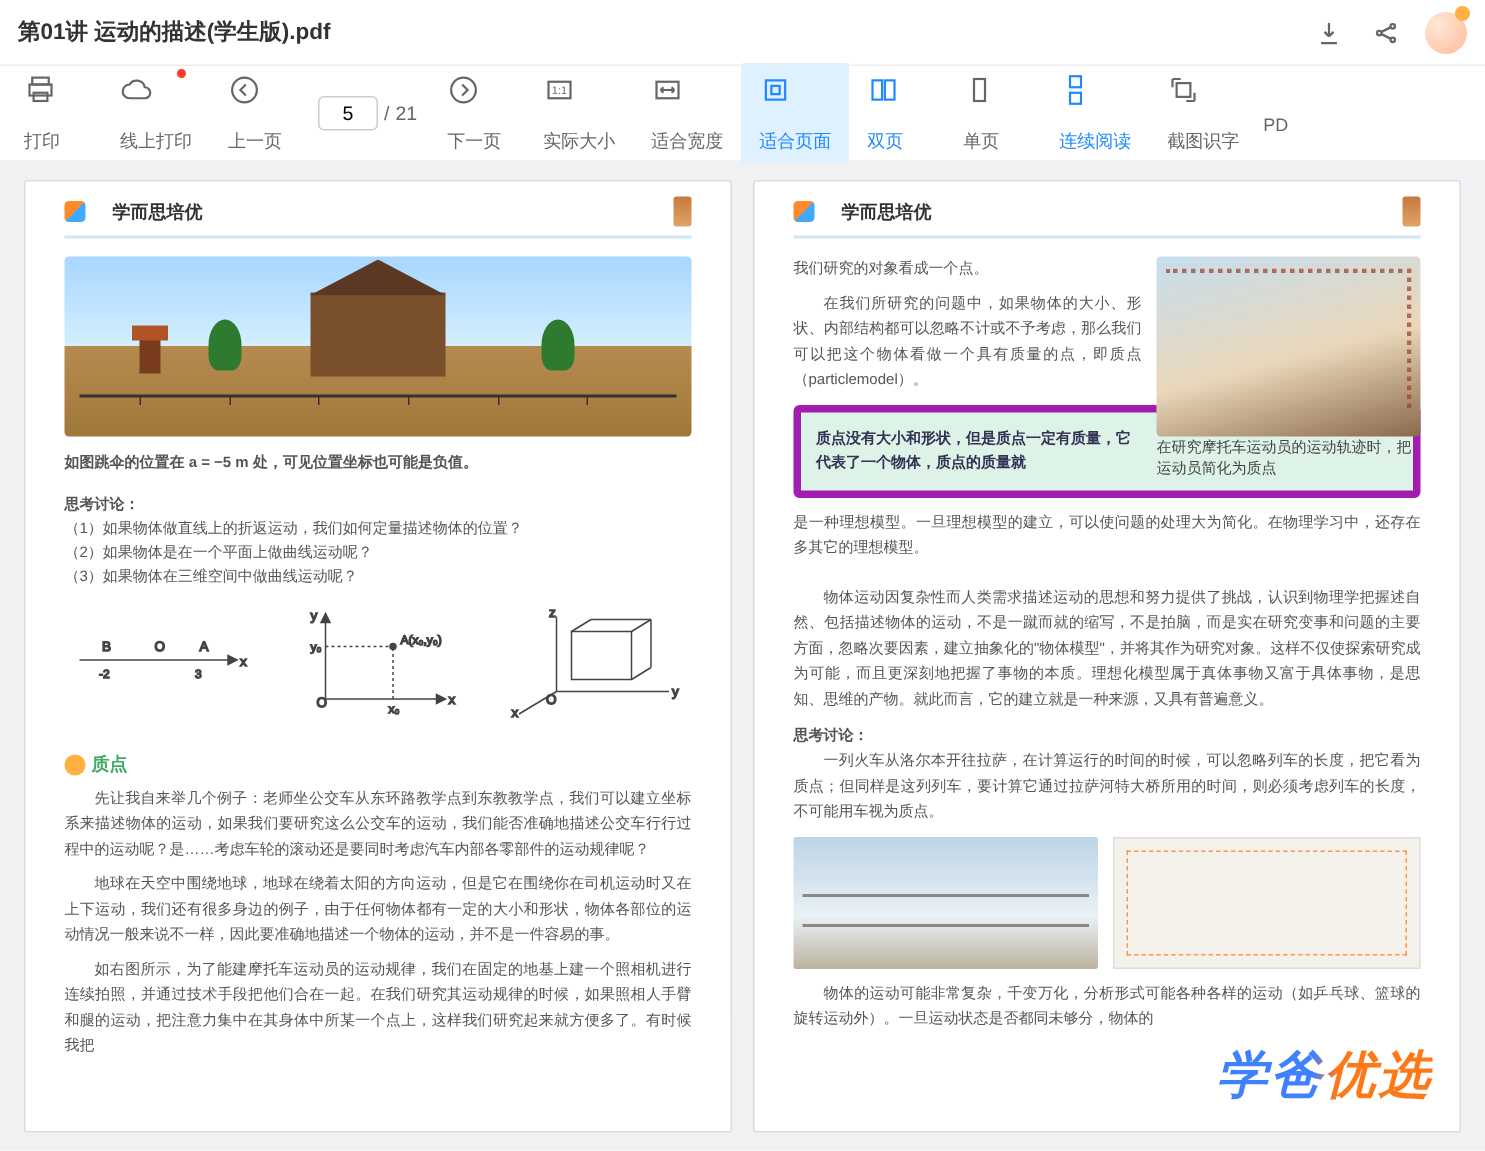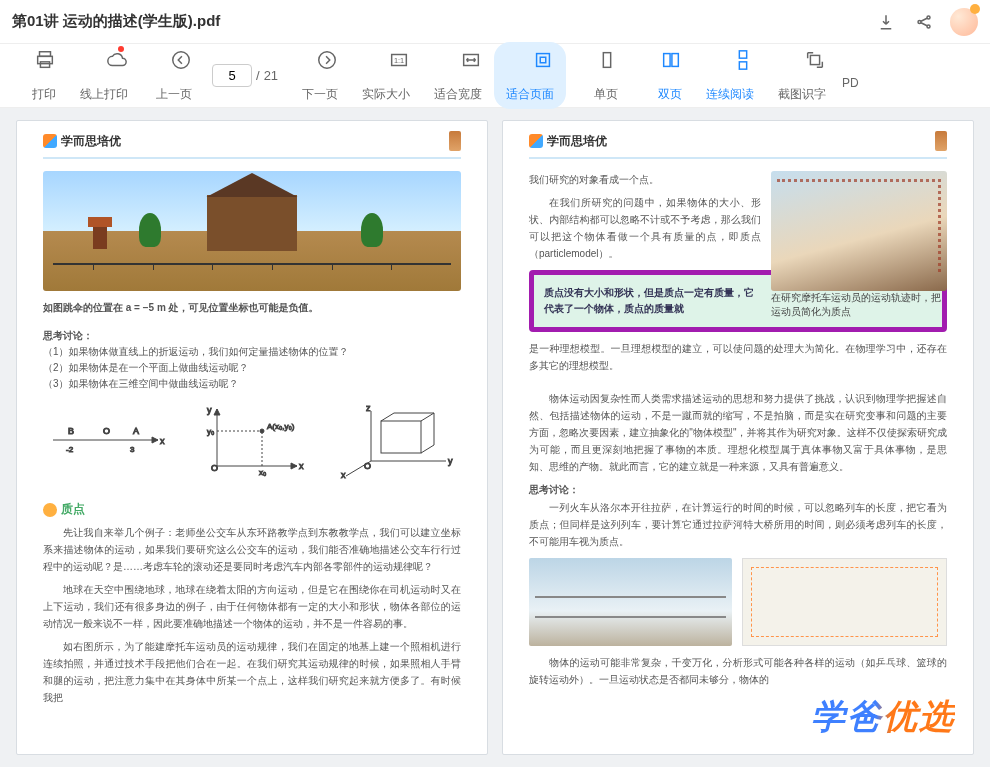--- a/index.html
+++ b/index.html
@@ -5,35 +5,35 @@
 * { margin: 0; padding: 0; box-sizing: border-box; }
 body { font-family: "Microsoft YaHei", sans-serif; background: #fff; width: 990px; height: 767px; overflow: hidden; }
 
 .titlebar { display: flex; align-items: center; padding: 8px 12px; height: 44px; border-bottom: 1px solid #eee; }
 .titlebar .title { font-size: 15px; font-weight: 700; color: #333; flex: 1; }
 .titlebar .ticon { width: 24px; height: 24px; display: flex; align-items: center; justify-content: center; margin-left: 14px; cursor: pointer; color: #666; }
 .avatar { width: 28px; height: 28px; border-radius: 50%; background: radial-gradient(circle at 30% 30%, #ffe9d6, #ffb999); margin-left: 14px; position: relative; }
 .avatar::after { content: ""; position: absolute; top: -4px; right: -2px; width: 10px; height: 10px; background: #ffb040; border-radius: 50%; }
 
 .toolbar { display: flex; align-items: center; height: 64px; border-bottom: 1px solid #eee; padding: 0 4px; }
-.tb-item { display: flex; flex-direction: column; align-items: flex-end; justify-content: center; padding: 6px 12px; cursor: pointer; position: relative; min-width: 64px; }
+.tb-item { display: flex; flex-direction: column; align-items: flex-start; justify-content: center; padding: 6px 12px; cursor: pointer; position: relative; min-width: 64px; }
 .tb-item .icn { height: 24px; display: flex; align-items: center; justify-content: center; color: #666; }
 .tb-item .lbl { font-size: 12px; color: #666; margin-top: 14px; white-space: nowrap; }
 .tb-item.blue .icn, .tb-item.blue .lbl { color: #1e88ff; }
-.tb-item.active { background: #dff0ff; border-radius: 16px; }
+.tb-item.active { background: #dff0ff; border-radius: 2px; }
 .tb-item.active .icn, .tb-item.active .lbl { color: #1e88ff; }
 .tb-item .dot { position: absolute; top: 4px; right: 16px; width: 6px; height: 6px; background: #ff3b30; border-radius: 50%; }
 .page-box { display: flex; align-items: center; gap: 4px; margin: 0 8px; }
 .page-box input { width: 40px; text-align: center; border: 1px solid #ccc; border-radius: 4px; font-size: 13px; padding: 3px 0; }
 .page-box span { font-size: 13px; color: #666; }
 
 .viewer { display: flex; gap: 14px; padding: 12px 16px; background: #eff1f3; height: 659px; }
 .page { flex: 1; background: #fff; border: 1px solid #d8dde2; border-radius: 2px; padding: 10px 26px 18px; overflow: hidden; position: relative; font-size: 10px; color: #444; }
 .page-hdr { display: flex; align-items: center; justify-content: space-between; padding-bottom: 6px; border-bottom: 2px solid #cfe7f7; margin-bottom: 12px; }
-.brand { display: flex; align-items: center; gap: 4px; font-size: 12px; font-weight: 600; color: #333; }
+.brand { display: flex; align-items: center; gap: 18px; font-size: 12px; font-weight: 600; color: #333; }
 .brand .logo { width: 14px; height: 14px; background: linear-gradient(135deg,#ff8a2a 50%, #41a9ff 50%); border-radius: 3px; }
 .page-hdr .corner { width: 12px; height: 20px; background: linear-gradient(180deg,#c77a3b,#e0a368); border-radius: 2px; }
 
 .illust1 { width: 100%; height: 120px; background: linear-gradient(180deg,#a7d6ff 0%,#d4efff 50%,#b58a4f 50%,#a07939 100%); border-radius: 3px; position: relative; overflow: hidden; margin-bottom: 10px; }
 .illust1 .house { position: absolute; left: 50%; top: 24px; transform: translateX(-50%); width: 90px; height: 56px; background: #7a4f2b; }
 .illust1 .house::before { content:""; position:absolute; top:-22px; left:-12px; width:114px; height:24px; background:#5a3824; clip-path: polygon(10% 100%,50% 0,90% 100%); }
 .illust1 .tree { position:absolute; bottom:44px; width:22px; height:34px; background:#2e7a2e; border-radius:50% 50% 30% 30%; }
 .illust1 .tree.t1{left:96px;} .illust1 .tree.t2{right:78px;}
 .illust1 .sign{position:absolute;left:50px;bottom:42px;width:14px;height:24px;background:#7a3c1f;}
 .illust1 .sign::before{content:"";position:absolute;top:-8px;left:-5px;width:24px;height:10px;background:#b05427;}
@@ -148,36 +148,36 @@
   </div>
   <div class="tb-item active">
     <span class="icn">
         <svg width="22" height="22" viewBox="0 0 24 24" fill="none" stroke="currentColor" stroke-width="1.6">
           <rect x="5" y="5" width="14" height="14"></rect>
           <rect x="9" y="9" width="6" height="6"></rect>
         </svg>
       </span>
     <span class="lbl">适合页面</span>
   </div>
-  <div class="tb-item">
-    <span class="icn">
-        <svg width="22" height="22" viewBox="0 0 24 24" fill="none" stroke="currentColor" stroke-width="1.6">
-          <rect x="8" y="4" width="8" height="16"></rect>
-        </svg>
-      </span>
-    <span class="lbl">单页</span>
-  </div>
   <div class="tb-item blue">
     <span class="icn">
         <svg width="22" height="22" viewBox="0 0 24 24" fill="none" stroke="currentColor" stroke-width="1.6">
           <rect x="4" y="5" width="7" height="14"></rect>
           <rect x="13" y="5" width="7" height="14"></rect>
         </svg>
       </span>
     <span class="lbl">双页</span>
+  </div>
+  <div class="tb-item">
+    <span class="icn">
+        <svg width="22" height="22" viewBox="0 0 24 24" fill="none" stroke="currentColor" stroke-width="1.6">
+          <rect x="8" y="4" width="8" height="16"></rect>
+        </svg>
+      </span>
+    <span class="lbl">单页</span>
   </div>
   <div class="tb-item blue">
     <span class="icn">
         <svg width="22" height="22" viewBox="0 0 24 24" fill="none" stroke="currentColor" stroke-width="1.6">
           <rect x="8" y="2" width="8" height="8"></rect>
           <rect x="8" y="14" width="8" height="8"></rect>
         </svg>
       </span>
     <span class="lbl">连续阅读</span>
   </div>

